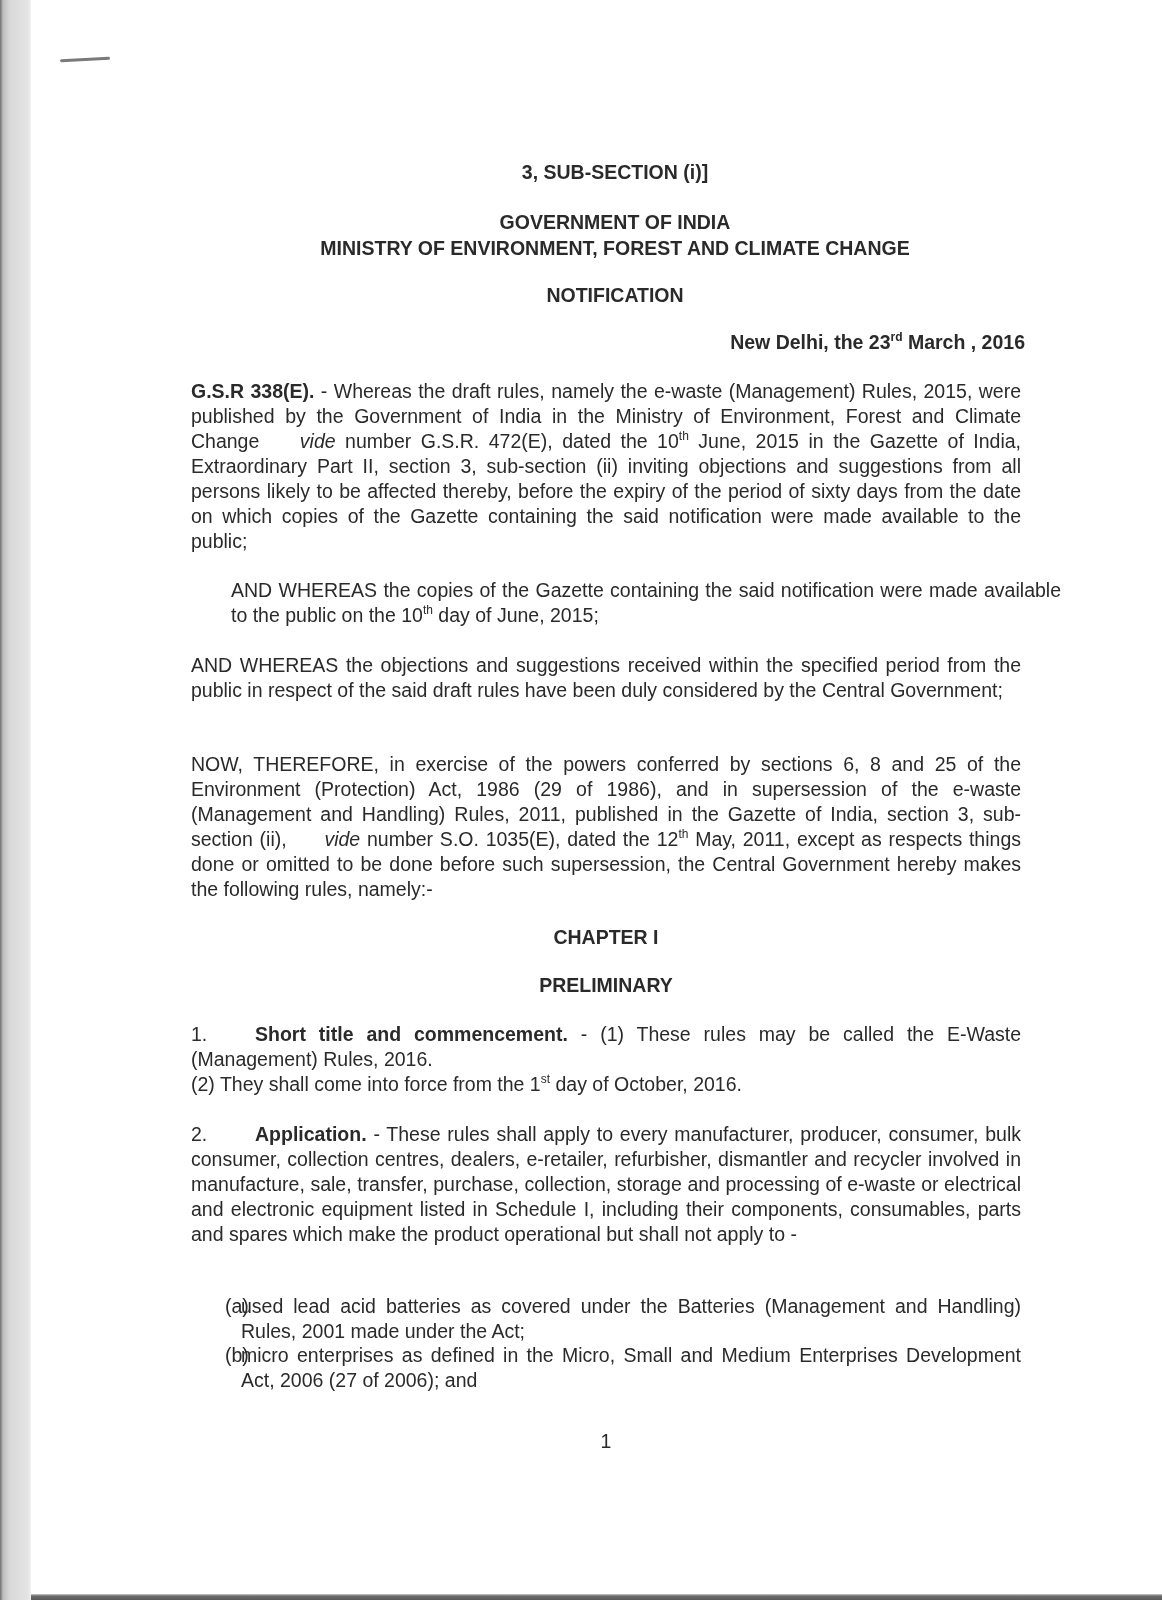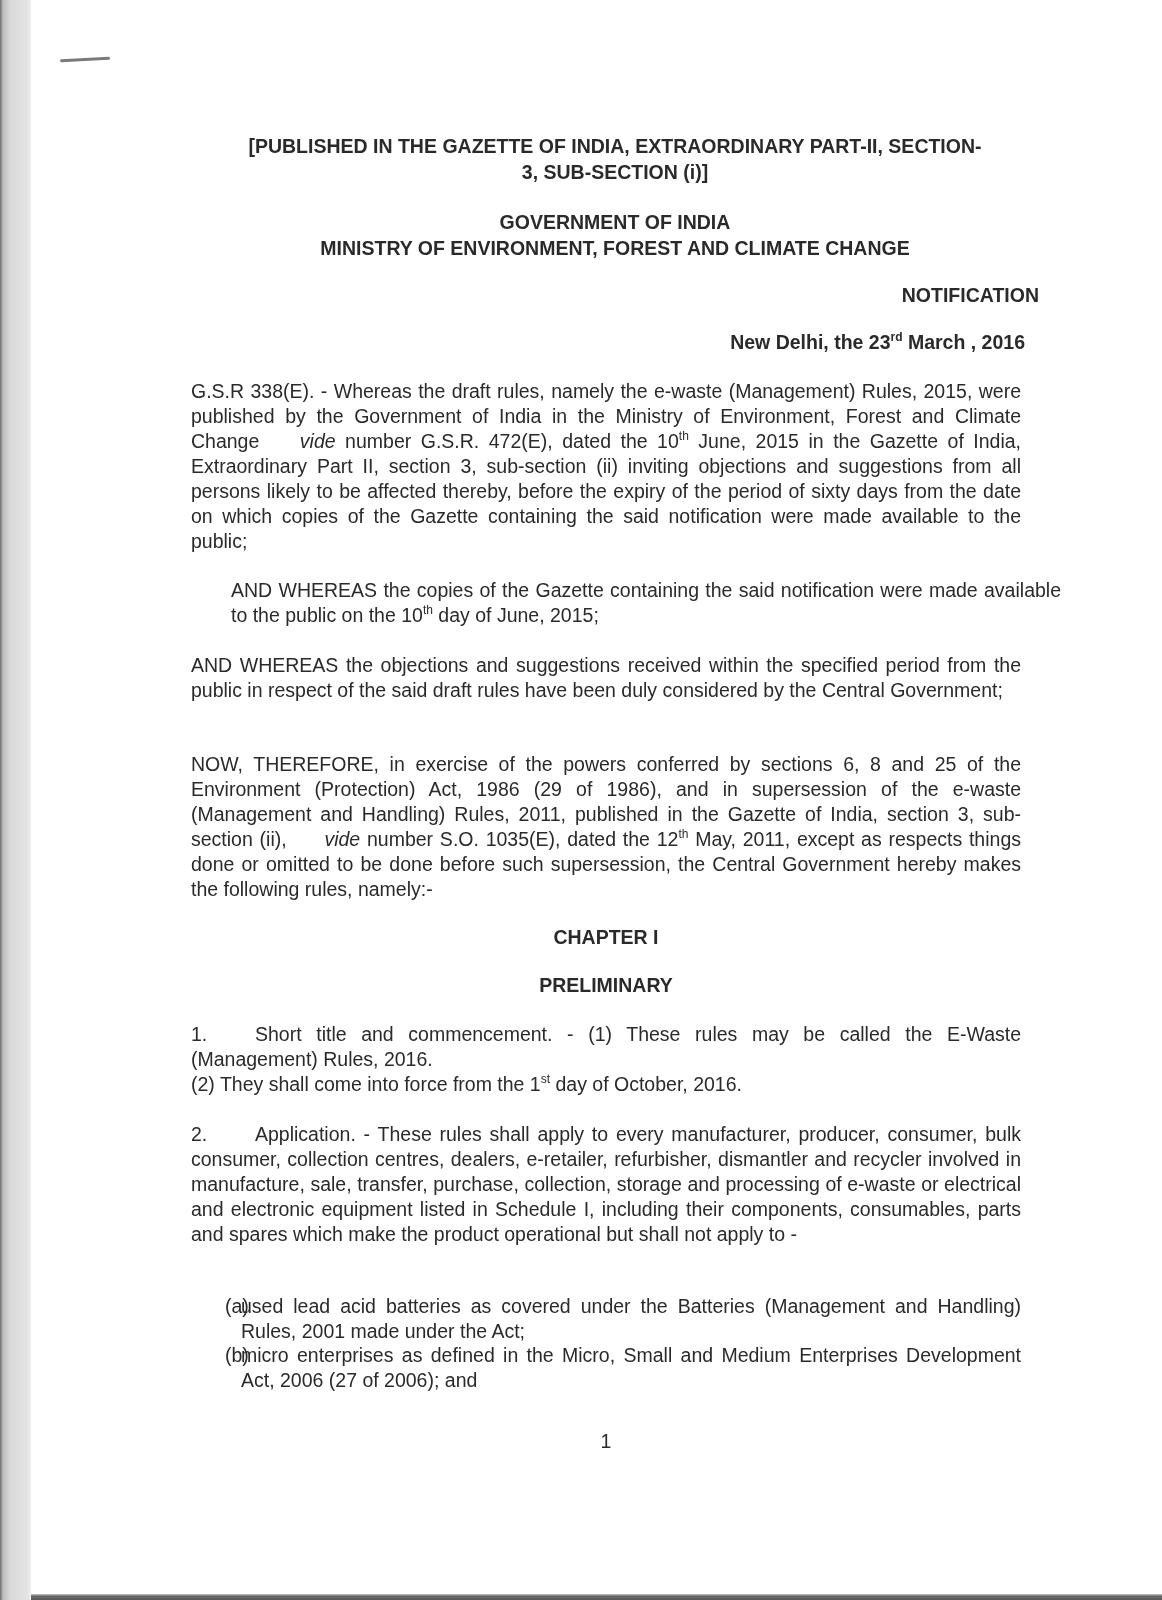--- a/index.html
+++ b/index.html
@@ -18,24 +18,24 @@
       background: linear-gradient(to bottom, #d0d0d0 0px, #6b6b6b 2px, #5a5a5a 6px);
     }
     .scan-mark {
       position: absolute; left: 60px; top: 58px; width: 50px; height: 3px;
       background: #7a7a7a; transform: rotate(-3deg); border-radius: 2px;
     }
     .page {
       position: absolute; left: 191px; top: 0; width: 848px;
       font-size: 19.5px; line-height: 25px;
     }
-    .bold { font-weight: normal; }
+    .bold { font-weight: bold; }
     .hdr1 { position: absolute; top: 133px; left: 0; width: 848px; font-weight: bold; font-size: 19.5px; line-height: 26px; text-align: center; }
     .hdr2 { position: absolute; top: 209px; left: 0; width: 848px; font-weight: bold; font-size: 19.5px; line-height: 26px; text-align: center; }
-    .hdr3 { position: absolute; top: 283px; left: 0; width: 848px; font-weight: bold; font-size: 19.5px; text-align: right; }
+    .hdr3 { position: absolute; top: 283px; left: 0; width: 848px; font-weight: bold; font-size: 19.5px; text-align: center; }
     .dateline { position: absolute; top: 330px; right: 14px; font-weight: bold; font-size: 19.5px; }
     sup { font-size: 12px; line-height: 0; vertical-align: 8px; }
     .para { position: absolute; left: 0; width: 830px; text-align: justify; }
     .p1 { top: 379px; }
     .p2 { top: 578px; margin-left: 40px; }
     .p3 { top: 653px; }
     .p4 { top: 752px; }
     .ch1 { position: absolute; top: 925px; left: 0; width: 830px; text-align: center; font-weight: bold; }
     .ch2 { position: absolute; top: 973px; left: 0; width: 830px; text-align: center; font-weight: bold; }
     .r1 { top: 1022px; }
@@ -52,21 +52,21 @@
 </head>
 <body>
 
 <div class="scan-edge-left"></div>
 <div class="scan-mark"></div>
 <div class="scan-edge-bottom"></div>
 
 <div class="page">
 
   <div class="hdr1">
-    <span>[PUBLISHED IN THE GAZETTE OF INDIA, EXTRAORDINARY PART-II, SECTION-</span><br>
+    <br>
     <span>3, SUB-SECTION (i)]</span>
   </div>
 
   <div class="hdr2">
     <span>GOVERNMENT OF INDIA</span><br>
     <span>MINISTRY OF ENVIRONMENT, FOREST AND CLIMATE CHANGE</span>
   </div>
 
   <div class="hdr3">NOTIFICATION</div>
 

